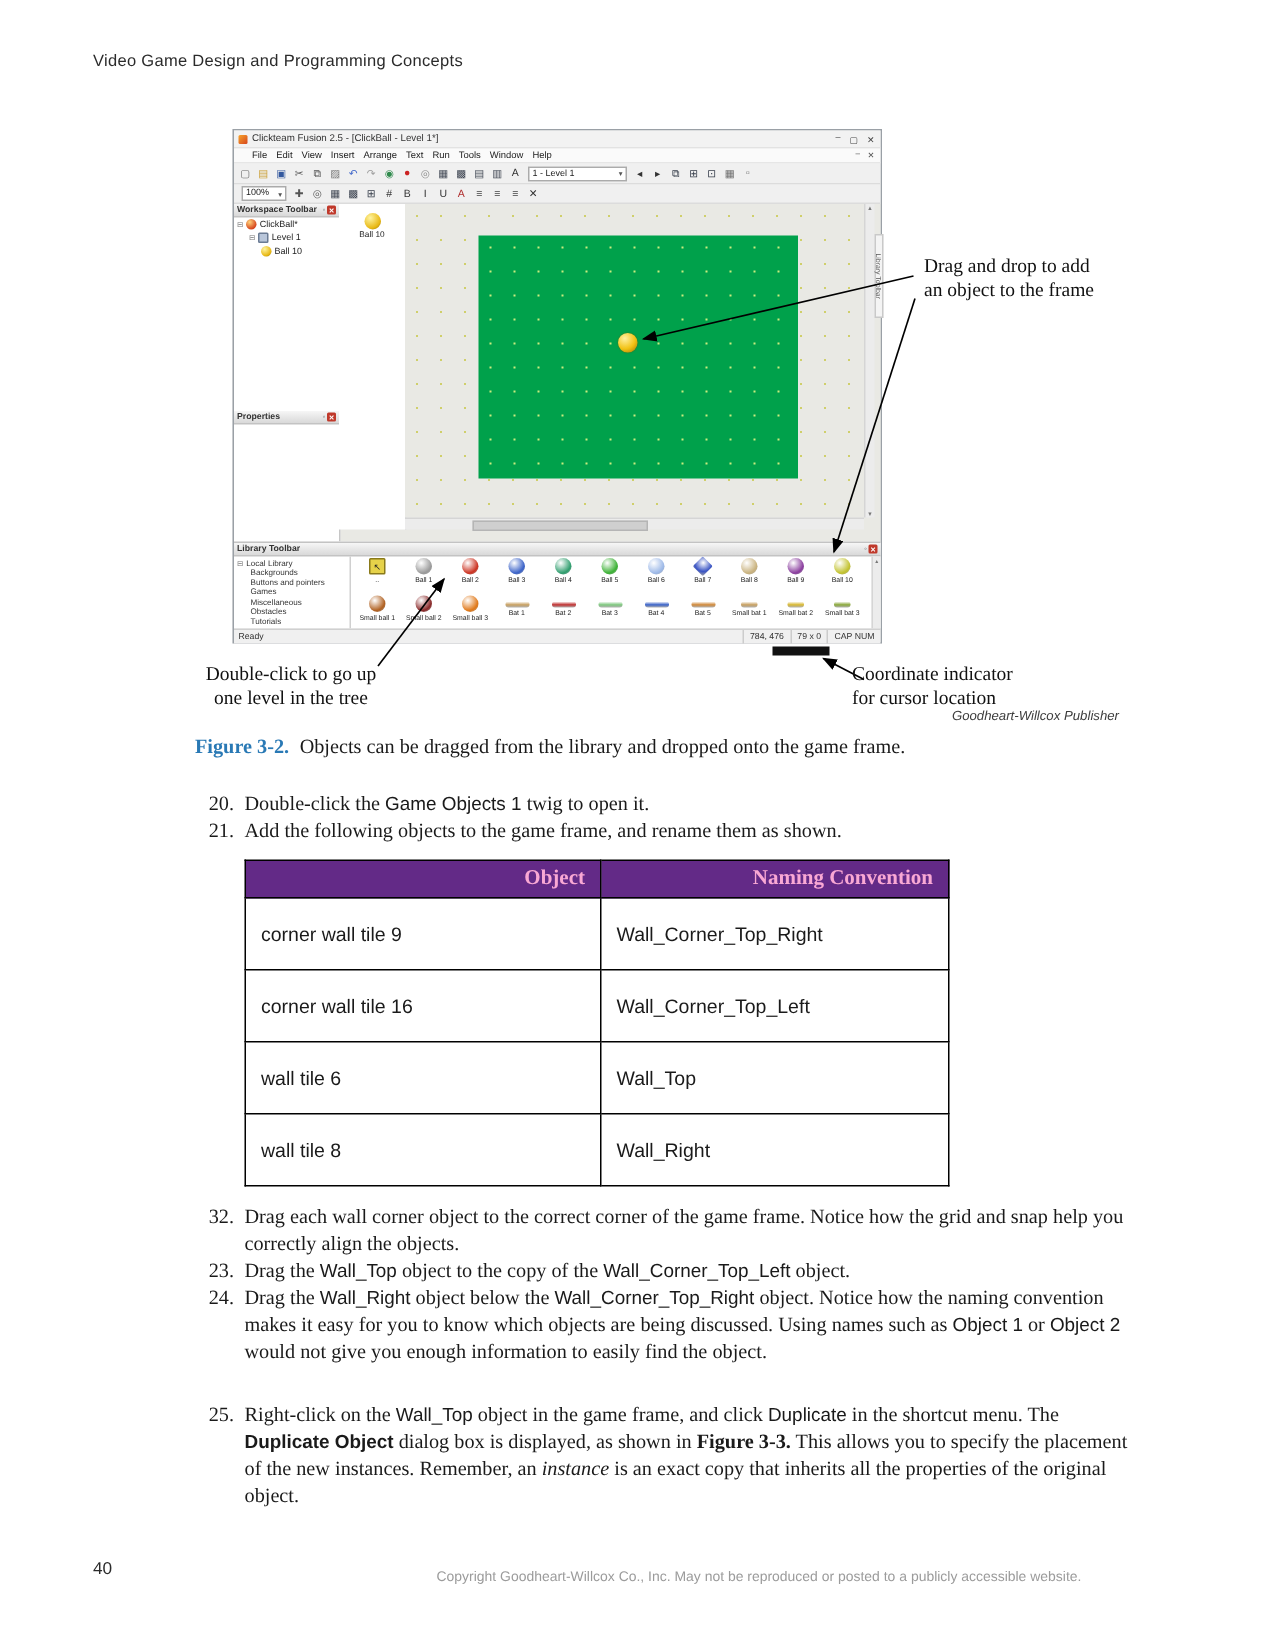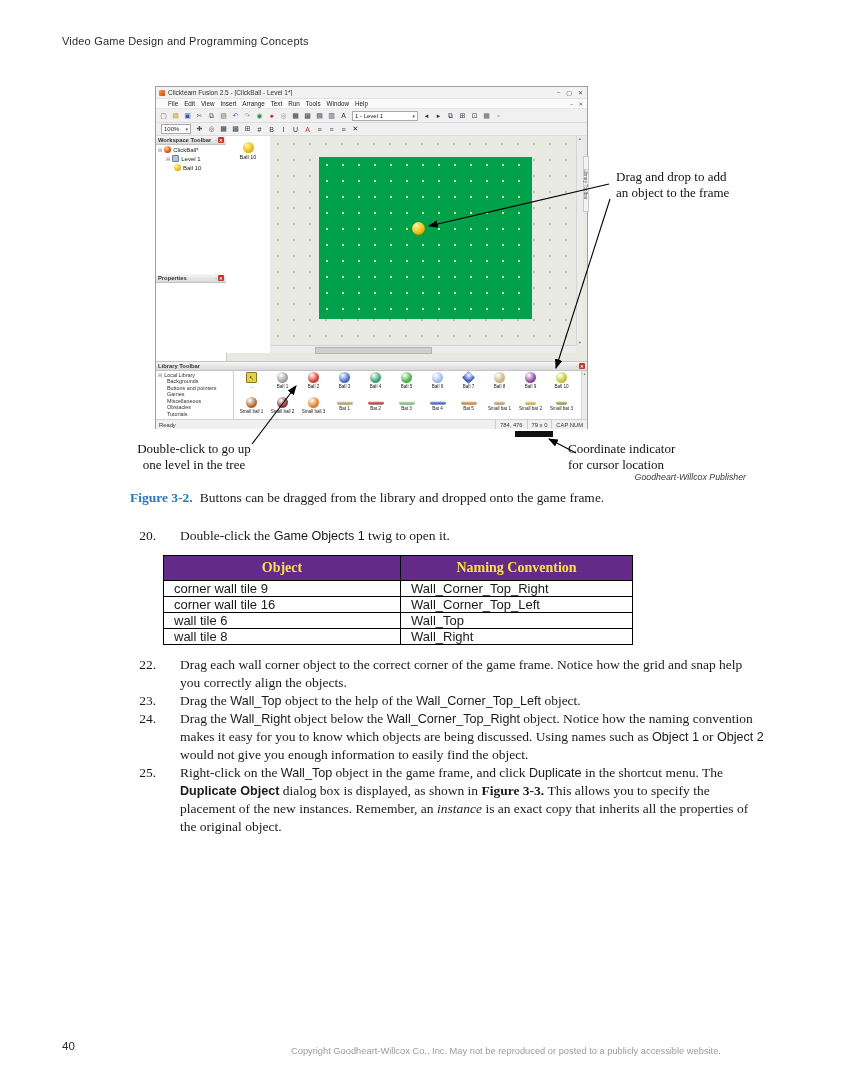--- a/index.html
+++ b/index.html
@@ -81,31 +81,31 @@
   .co-dbl{left:136px;top:441px;width:116px;text-align:center;}
   .co-coord{left:568px;top:441px;width:130px;}
   .credit{position:absolute;left:566px;top:472px;width:180px;text-align:right;font-family:"Liberation Sans",sans-serif;font-style:italic;font-size:8.8px;color:#3c3c3c;}
 
   
   .content{position:absolute;left:130px;top:489px;width:634px;}
   .fig-caption{margin:0;font-size:13.5px;line-height:17px;}
   .fig-label{color:var(--figure-blue);font-weight:bold;margin-right:7px;}
   .steps{margin-top:21px;}
   .steps-mid{margin-top:11px;}
-  .steps-dup{margin-top:0;}
-  .step{display:flex;gap:24px;font-size:13.5px;line-height:18px;margin:0;}
+  .steps-dup{margin-top:24px;}
+  .step{display:flex;gap:7px;font-size:13.5px;line-height:18px;margin:0;}
   .step-num{width:26px;text-align:right;flex:none;}
   .step-text{flex:1;}
   .t-sans{font-family:"Liberation Sans",sans-serif;font-size:12.6px;}
   .t-sansbold{font-family:"Liberation Sans",sans-serif;font-size:12.6px;font-weight:bold;}
   .t-bold{font-weight:bold;}
   .t-italic{font-style:italic;}
   .obj-table{border-collapse:collapse;margin:10px 0 0 33px;width:470px;border:1.5px solid #000;}
-  .obj-table th{background:var(--table-header-purple);color:#fde047;font-family:"Liberation Serif",serif;font-size:14px;font-weight:bold;text-align:center;padding:4px 10px;border:1.5px solid #000;margin-top:23px;}
-  .obj-table td{font-family:"Liberation Sans",sans-serif;font-size:13px;color:#1a1a1a;padding:0 10px;border:1.5px solid #000;}
+  .obj-table th{background:var(--table-header-purple);color:#f9a8d4;font-family:"Liberation Serif",serif;font-size:14px;font-weight:bold;text-align:right;padding:4px 10px;border:1.5px solid #000;margin-top:23px;}
+  .obj-table td{font-family:"Liberation Sans",sans-serif;font-size:13px;color:#1a1a1a;padding:16px 10px;border:1.5px solid #000;}
   .sec-heading{margin:13px 0 0 0;font-family:"Liberation Sans",sans-serif;font-size:15px;font-weight:bold;color:var(--heading-blue);}
 
   .page-number{position:absolute;left:62px;top:1040px;font-family:"Liberation Sans",sans-serif;font-size:11.5px;color:#2b2b2b;}
   .copyright{position:absolute;left:291px;top:1046px;font-family:"Liberation Sans",sans-serif;font-size:9.3px;color:#9b9b9b;}
 </style>
 </head>
 <body>
 
 <div class="running-head">Video Game Design and Programming Concepts</div>
 
@@ -399,27 +399,31 @@
   <div>one level in the tree</div>
 </div>
 <div class="callout co-coord">
   <div>Coordinate indicator</div>
   <div>for cursor location</div>
 </div>
 <div class="credit">Goodheart-Willcox Publisher</div>
 
 <div class="content">
   <p class="fig-caption">
-    <span class="fig-label">Figure 3-2.</span><span>Buttons can be dragged from the library and dropped onto the game frame.</span>
+    <span class="fig-label">Figure 3-2.</span><span>Objects can be dragged from the library and dropped onto the game frame.</span>
   </p>
 
   <div class="steps">
       <div class="step">
         <span class="step-num">20.</span>
         <span class="step-text"><span>Double-click the </span><span class="t-sans">Game Objects 1</span><span> twig to open it.</span></span>
+      </div>
+      <div class="step">
+        <span class="step-num">21.</span>
+        <span class="step-text"><span>Add the following objects to the game frame, and rename them as shown.</span></span>
       </div>
     </div>
 
   <table class="obj-table">
     <colgroup>
         <col style="width:237px">
         <col>
       </colgroup>
     <thead>
         <tr>
@@ -442,26 +446,26 @@
         </tr>
         <tr>
           <td>wall tile 8</td>
           <td>Wall_Right</td>
         </tr>
       </tbody>
   </table>
 
   <div class="steps steps-mid">
       <div class="step">
-        <span class="step-num">22.</span>
+        <span class="step-num">32.</span>
         <span class="step-text"><span>Drag each wall corner object to the correct corner of the game frame. Notice how the grid and snap help you correctly align the objects.</span></span>
       </div>
       <div class="step">
         <span class="step-num">23.</span>
-        <span class="step-text"><span>Drag the </span><span class="t-sans">Wall_Top</span><span> object to the help of the </span><span class="t-sans">Wall_Corner_Top_Left</span><span> object.</span></span>
+        <span class="step-text"><span>Drag the </span><span class="t-sans">Wall_Top</span><span> object to the copy of the </span><span class="t-sans">Wall_Corner_Top_Left</span><span> object.</span></span>
       </div>
       <div class="step">
         <span class="step-num">24.</span>
         <span class="step-text"><span>Drag the </span><span class="t-sans">Wall_Right</span><span> object below the </span><span class="t-sans">Wall_Corner_Top_Right</span><span> object. Notice how the naming convention makes it easy for you to know which objects are being discussed. Using names such as </span><span class="t-sans">Object 1</span><span> or </span><span class="t-sans">Object 2</span><span> would not give you enough information to easily find the object.</span></span>
       </div>
     </div>
 
 
   <div class="steps steps-dup">
       <div class="step">

